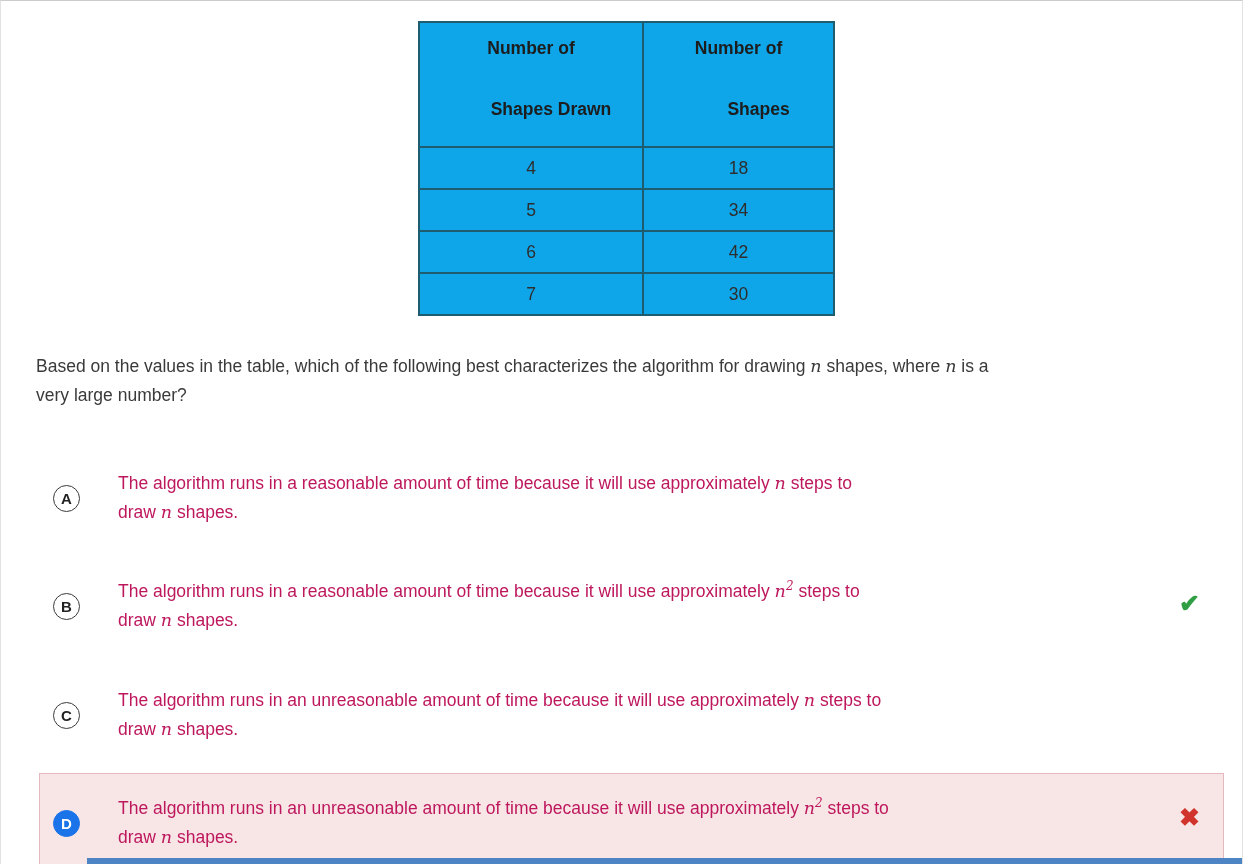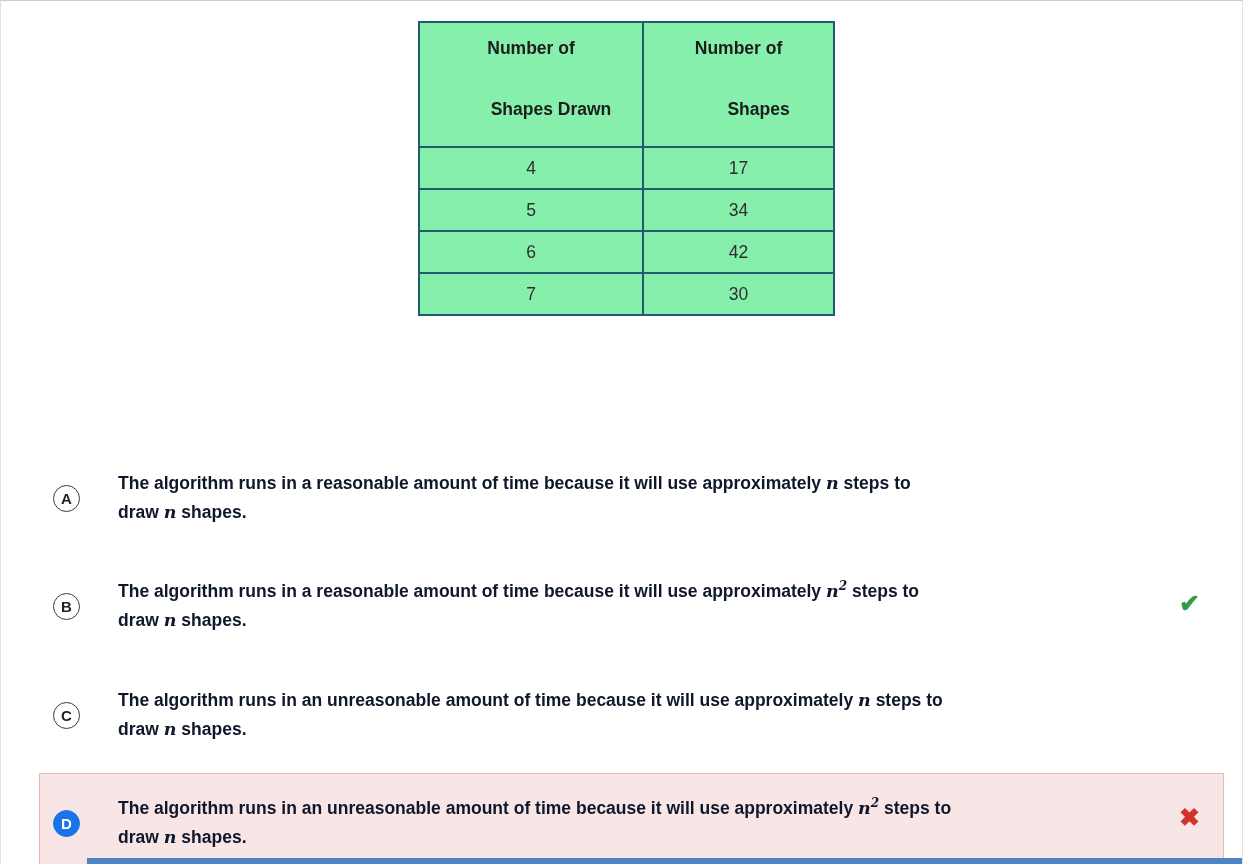--- a/index.html
+++ b/index.html
@@ -17,21 +17,21 @@
     overflow: hidden;
     color: #3a3a3a;
   }
 
   
   table.answer-table {
     position: absolute;
     left: 417px;
     top: 20px;
     border-collapse: collapse;
-    background: #86efac;
+    background: #0ea5e9;
   }
   table.answer-table th, table.answer-table td {
     border: 2px solid #1e5c70;
   }
   table.answer-table th {
     width: 224px;
     height: 125px;
     vertical-align: top;
     text-align: center;
     font-size: 17.5px;
@@ -93,22 +93,21 @@
     font-weight: bold;
   }
   .choice.selected .letter {
     background: #1a73e8;
     border-color: #1a73e8;
     color: #ffffff;
   }
   .choice .text {
     font-size: 17.5px;
     line-height: 29px;
-    color: #0f172a;
-    font-weight: bold;
+    color: #be185d;
   }
 
   .choice-a { top: 468px; }
   .choice-b { top: 576px; }
   .choice-c { top: 685px; }
   .choice-d { top: 793px; }
 
   
   .mark {
     position: absolute;
@@ -155,37 +154,41 @@
         </th>
         <th>
           <div class="th-line1">Number of</div>
           <div class="th-line2">Shapes</div>
         </th>
       </tr>
     </thead>
     <tbody>
       <tr>
         <td>4</td>
-        <td>17</td>
+        <td>18</td>
       </tr>
       <tr>
         <td>5</td>
         <td>34</td>
       </tr>
       <tr>
         <td>6</td>
         <td>42</td>
       </tr>
       <tr>
         <td>7</td>
         <td>30</td>
       </tr>
     </tbody>
   </table>
 
+  <div class="question">
+    <div><span>Based on the values in the table, which of the following best characterizes the algorithm for drawing </span><span class="math">n</span><span> shapes, where </span><span class="math">n</span><span> is a</span></div>
+    <div><span>very large number?</span></div>
+  </div>
 
   <div class="highlight-box"></div>
 
   <div class="choice choice-a">
     <span class="letter">A</span>
     <div class="text">
       <div><span>The algorithm runs in a reasonable amount of time because it will use approximately </span><span class="math">n</span><sup class="math"></sup><span> steps to</span></div>
       <div><span>draw </span><span class="math">n</span><span> shapes.</span></div>
     </div>
   </div>

